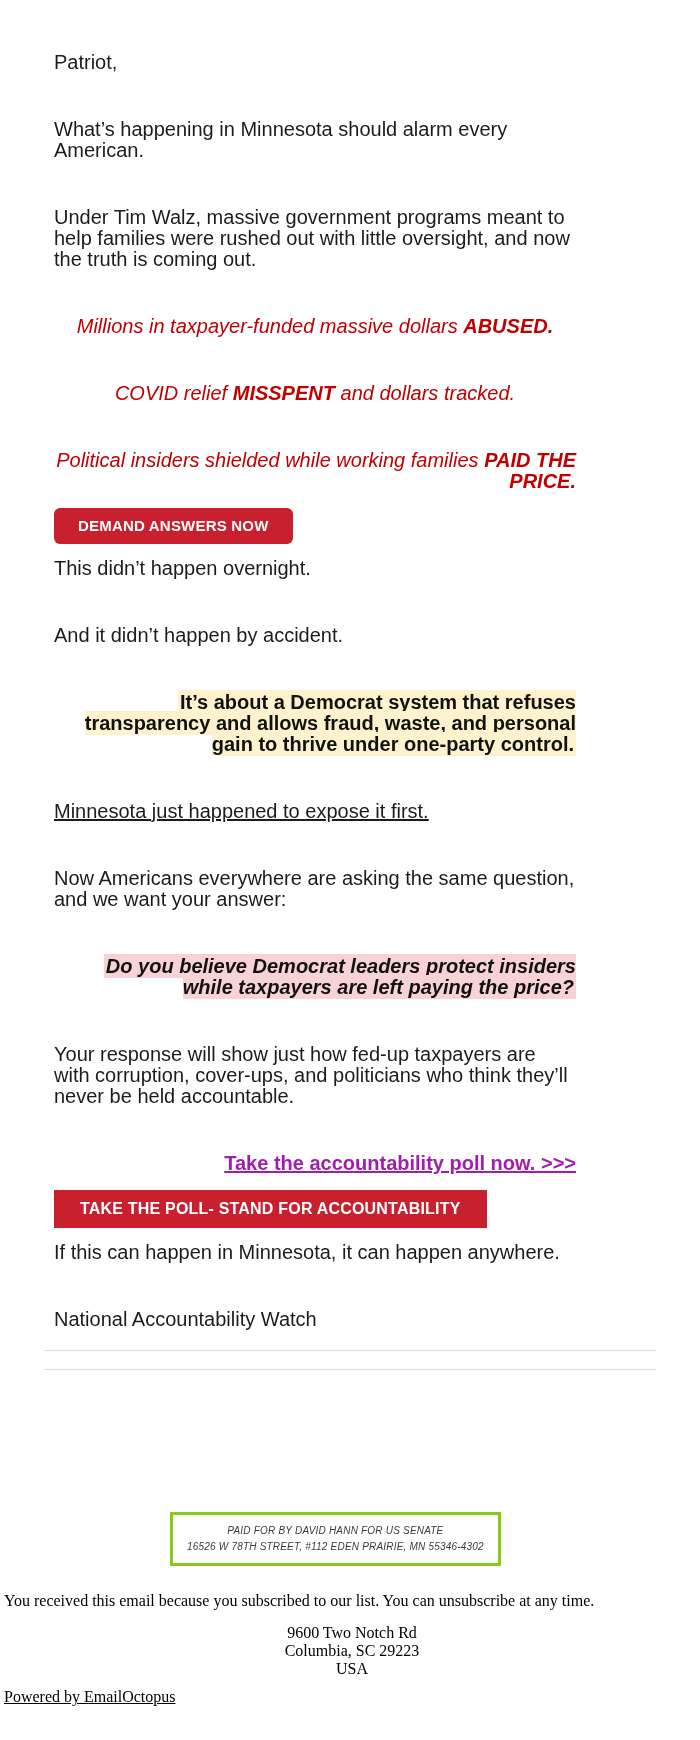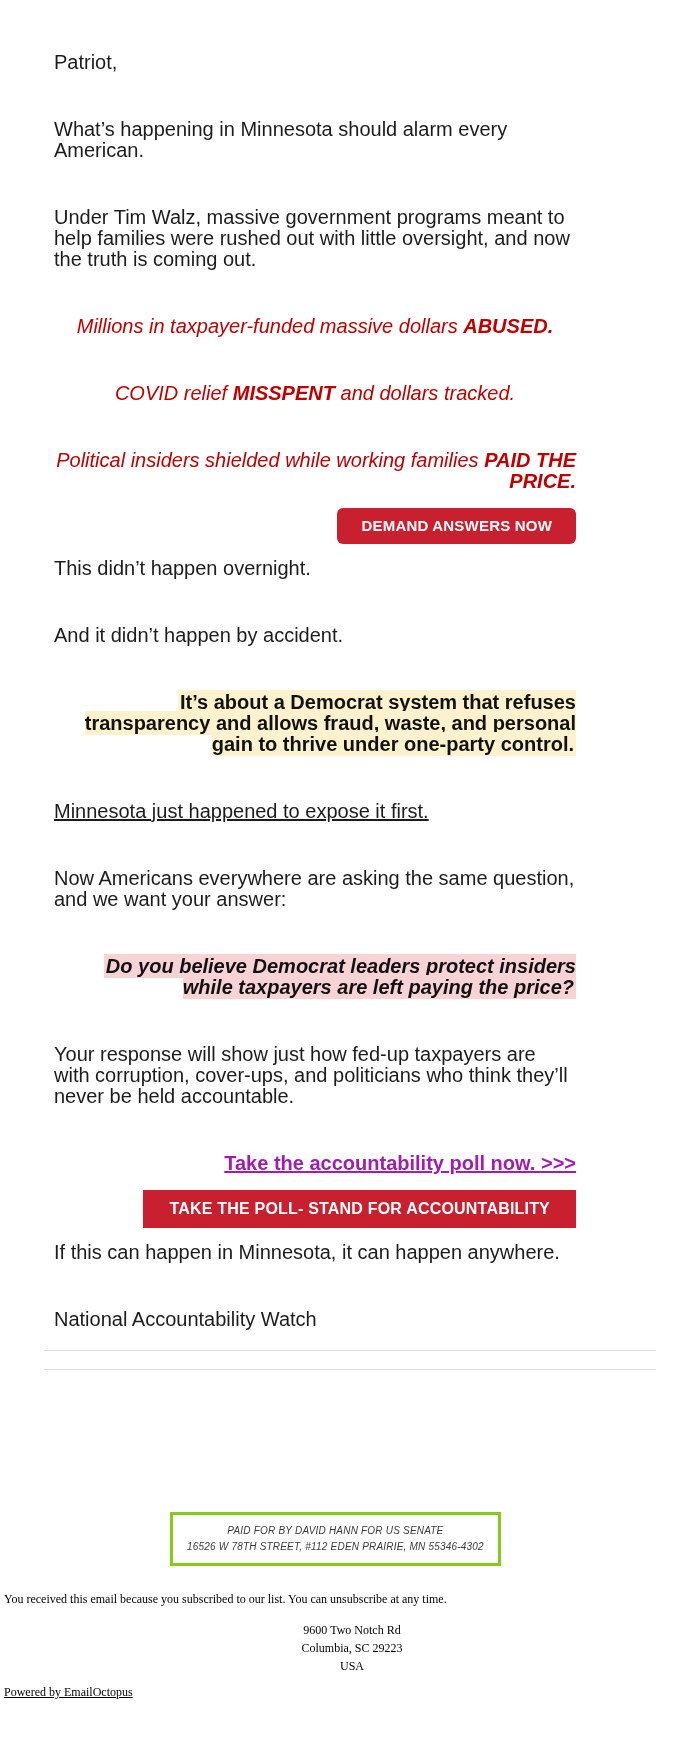--- a/index.html
+++ b/index.html
@@ -25,21 +25,21 @@
     font-size: 20px;
     line-height: 21px;
   }
   .red {
     color: #c00000;
     font-style: italic;
     text-align: center;
   }
   .red b { font-weight: bold; }
   .btn-row {
-    text-align: right;
+    text-align: left;
     margin: 0 0 14px 0;
   }
   .btn {
     display: inline-block;
     background: #c8202f;
     color: #ffffff;
     font-weight: bold;
     font-size: 15px;
     line-height: 18px;
     padding: 9px 24px;
@@ -93,21 +93,21 @@
     padding: 8px 14px;
     text-align: center;
     font-size: 10px;
     line-height: 16px;
     color: #3a3a3a;
     letter-spacing: 0.2px;
     font-style: italic;
   }
   .footer {
     font-family: "Liberation Serif", serif;
-    font-size: 12px;
+    font-size: 16px;
     color: #000000;
     margin: 26px 0 16px 4px;
   }
   .footer .unsub { margin: 0 0 14px 0; }
   .footer .addr div { line-height: 18px; text-align: center; }
   .footer .powered {
     display: inline-block;
     margin-top: 10px;
     color: #000000;
     text-decoration: underline;

